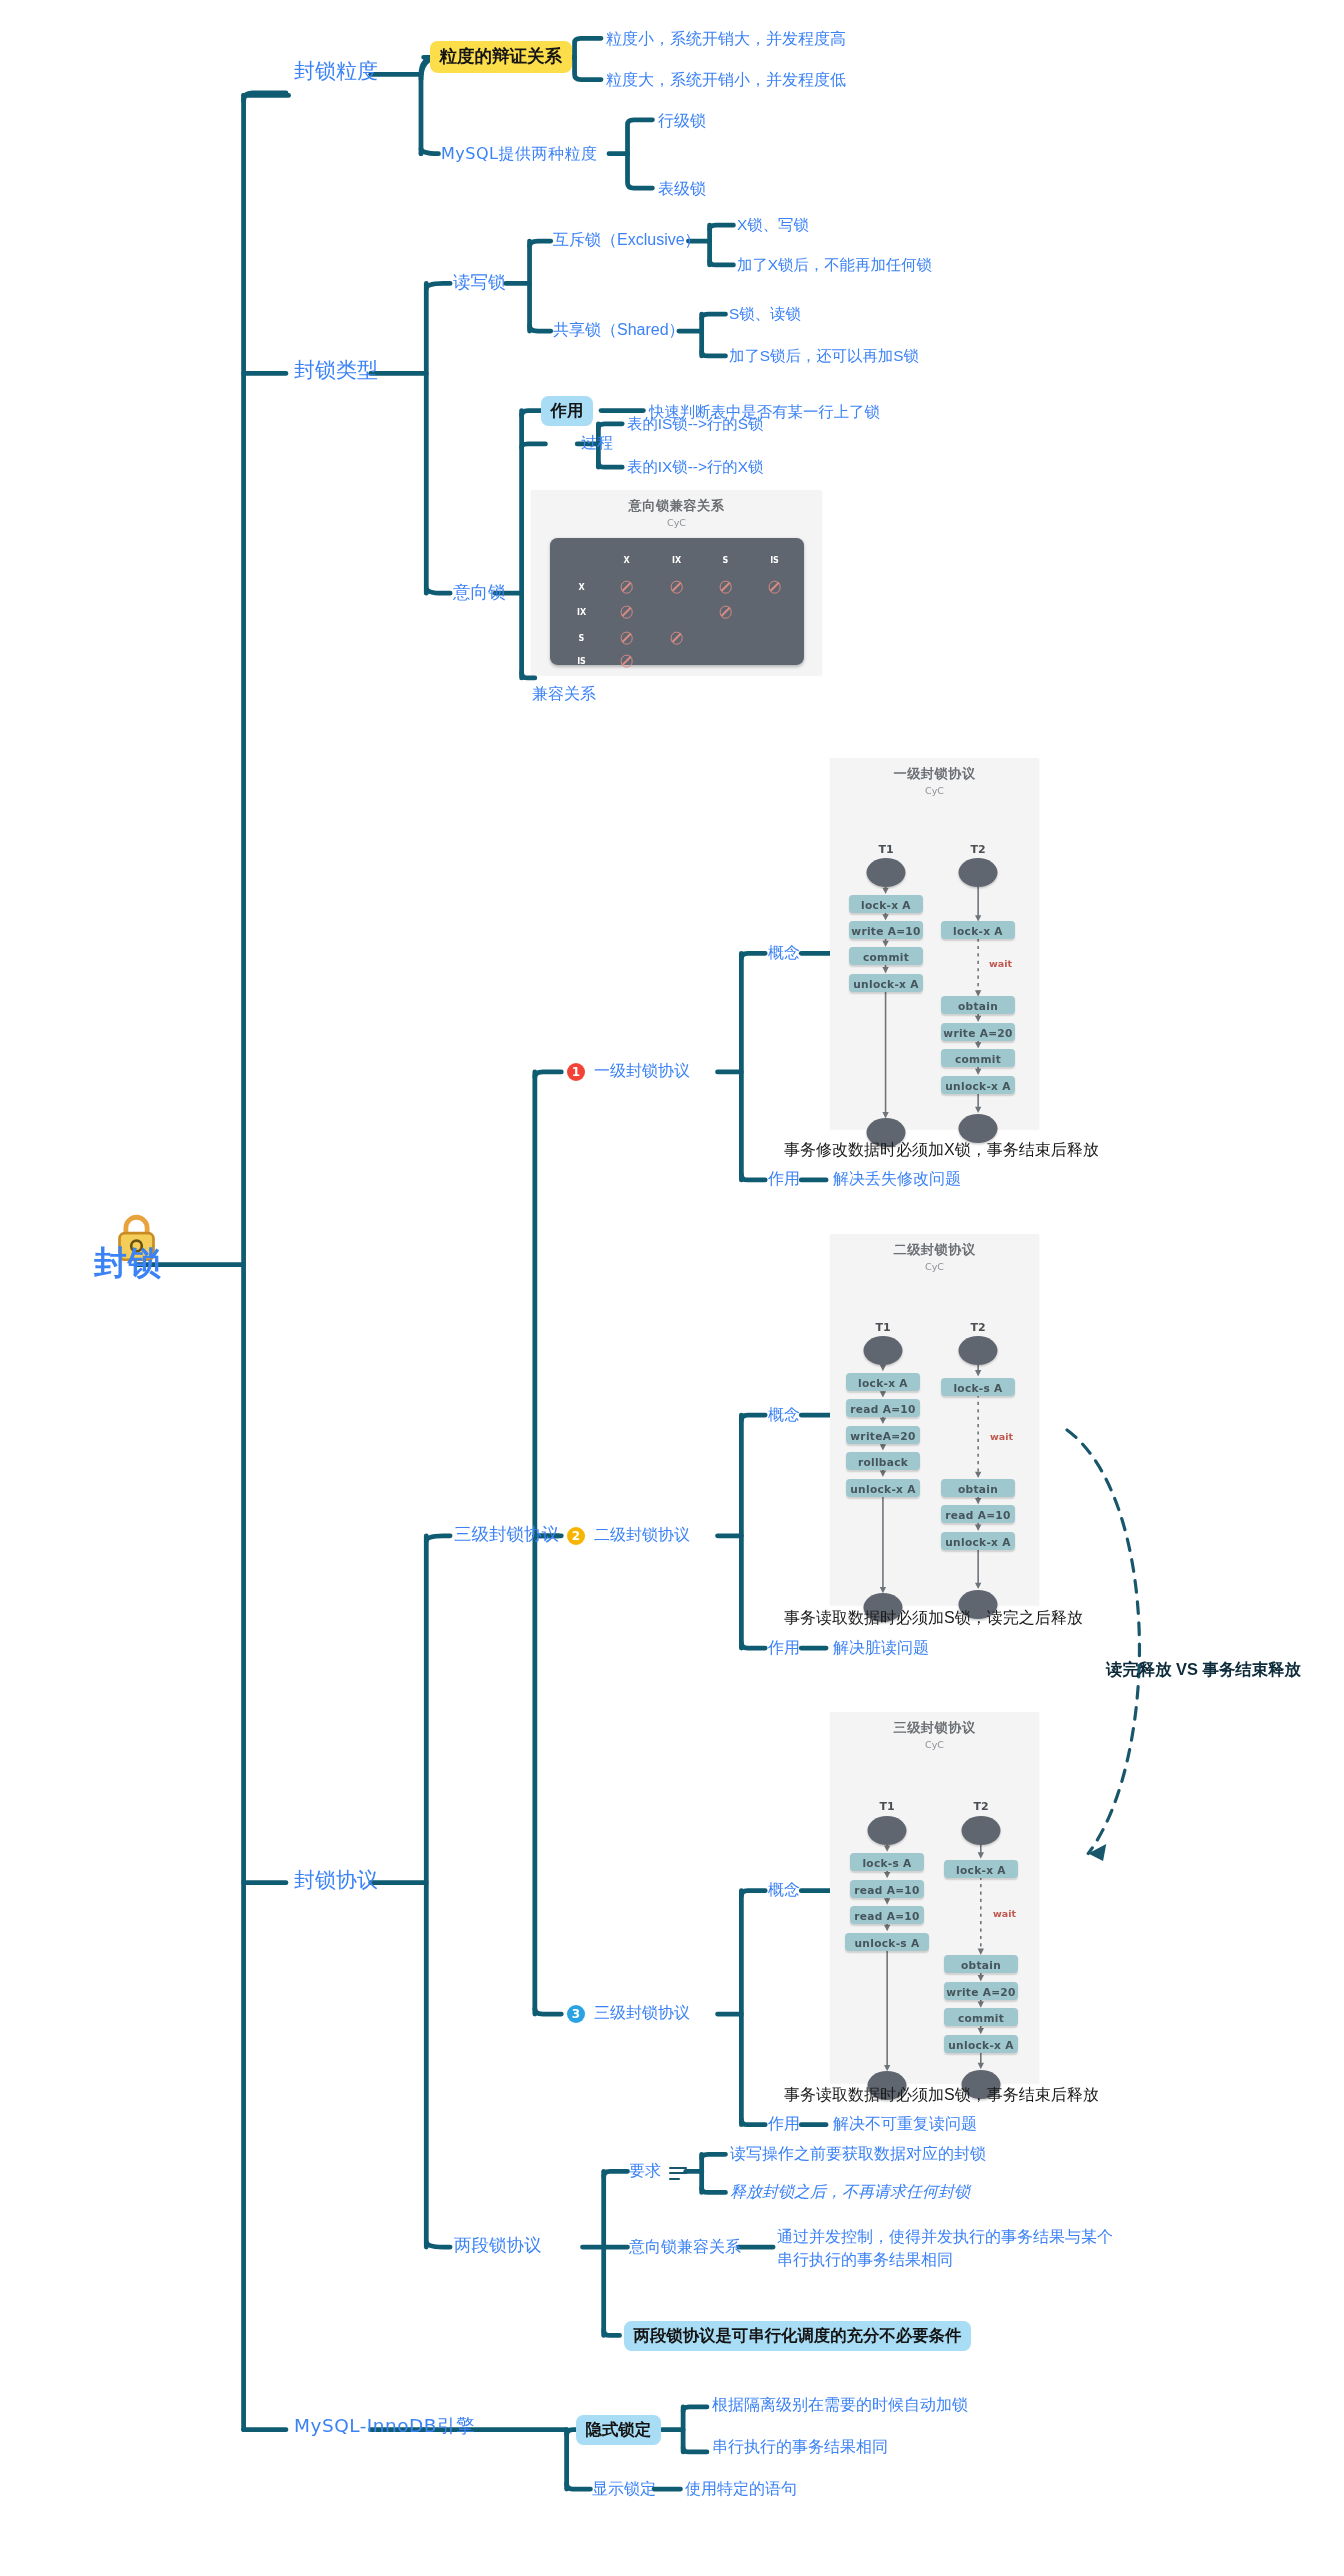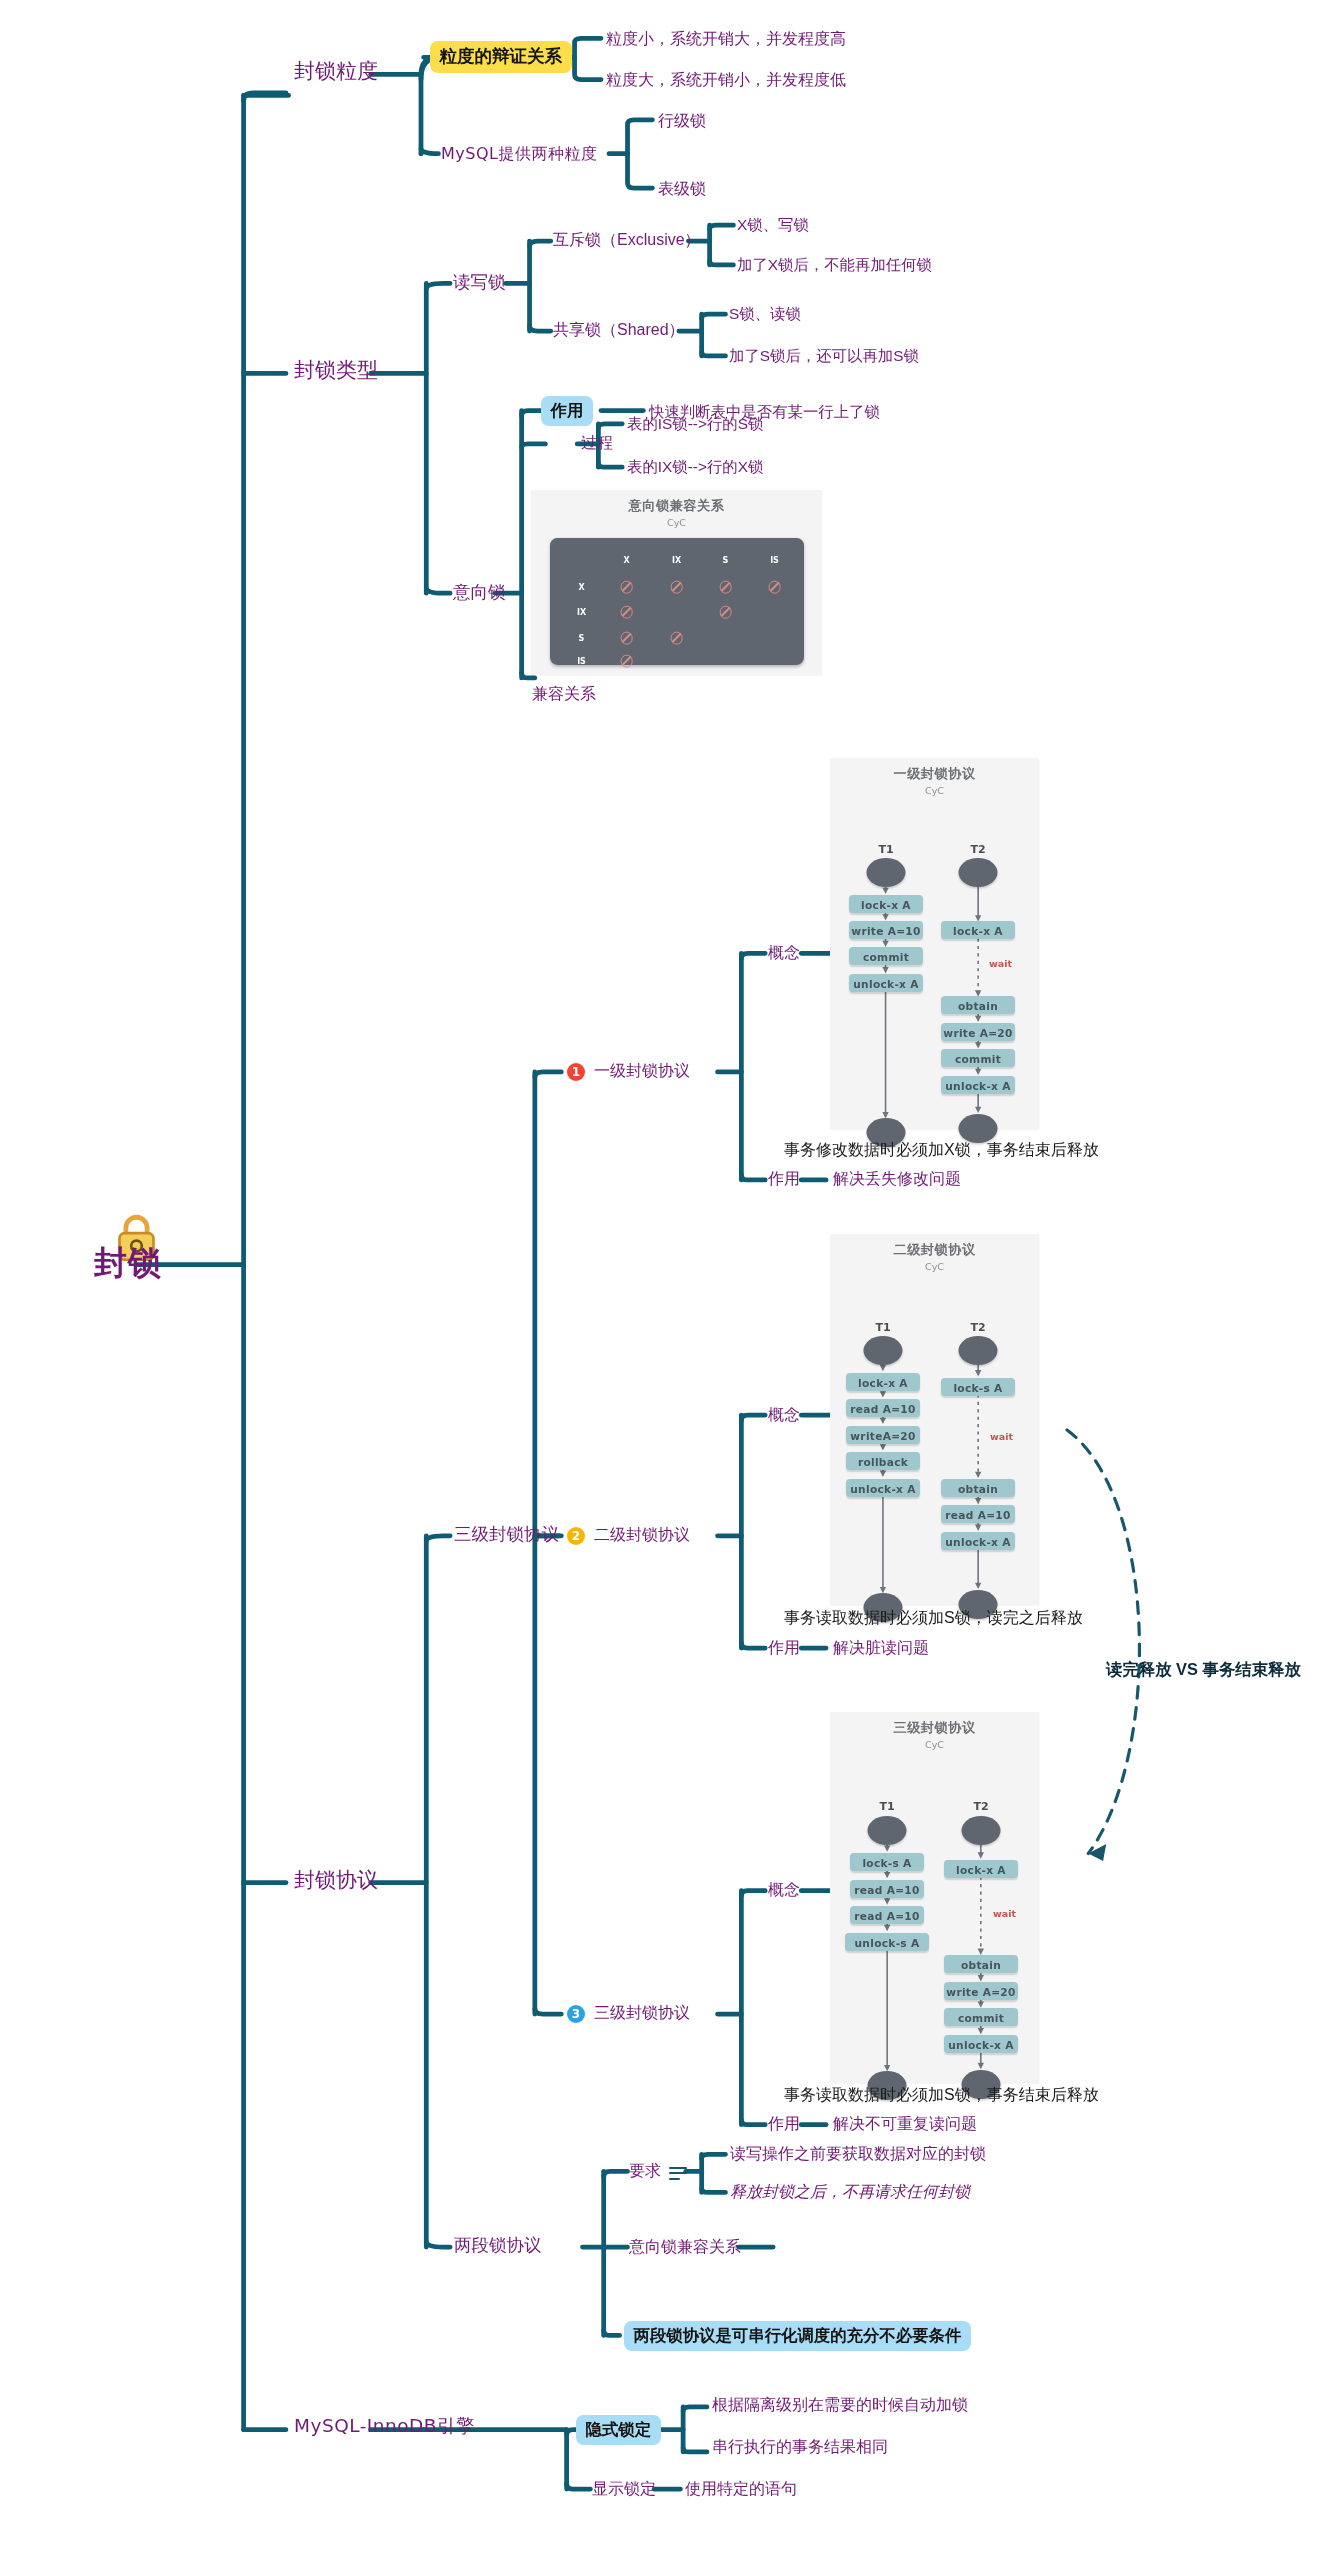--- a/index.html
+++ b/index.html
@@ -10,21 +10,21 @@
     font-family:"Liberation Sans","DejaVu Sans",sans-serif;
     position:relative;
     overflow:hidden;
   }
   #canvas { position:absolute; inset:0; }
   svg.wires { position:absolute; left:0; top:0; width:1344px; height:2576px; pointer-events:none; }
 
   .node {
     position:absolute;
     white-space:nowrap;
-    color:#701a75;
+    color:#3b82f6;
     line-height:1.25;
   }
   .t-root { font-size:33px; font-weight:bold; letter-spacing:1.1px; }
   .t-l1 { font-size:21px; }
   .t-l2 { font-size:17.5px; }
   .t-l3 { font-size:16px; }
   .t-l4 { font-size:15.4px; }
   .hand { font-family:"DejaVu Sans",sans-serif; letter-spacing:0.5px; }
 
   .chip {
@@ -511,20 +511,22 @@
   <div class="node t-l3" style="left:629px; top:2161px;">要求</div>
   <div class="list-icon" style="left:669px; top:2167px;">
       <i></i>
       <i></i>
       <i></i>
     </div>
   <div class="node t-l3" style="left:730px; top:2144px;">读写操作之前要获取数据对应的封锁</div>
   <div class="node t-l3" style="left:730px; top:2182px;font-style:italic;">释放封锁之后，不再请求任何封锁</div>
 
   <div class="node t-l3" style="left:629px; top:2237px;">意向锁兼容关系</div>
+  <div class="node t-l3" style="left:777px; top:2225px; white-space:pre-line; line-height:1.45;">通过并发控制，使得并发执行的事务结果与某个
+串行执行的事务结果相同</div>
 
   <div class="chip chip-blue" style="left:624px; top:2321px;">两段锁协议是可串行化调度的充分不必要条件</div>
 
   <div class="chip chip-blue" style="left:576px; top:2415px;">隐式锁定</div>
   <div class="node t-l3" style="left:712px; top:2395px;">根据隔离级别在需要的时候自动加锁</div>
   <div class="node t-l3" style="left:712px; top:2437px;">串行执行的事务结果相同</div>
 
   <div class="node t-l3" style="left:592px; top:2479px;">显示锁定</div>
   <div class="node t-l3" style="left:685px; top:2479px;">使用特定的语句</div>
 

